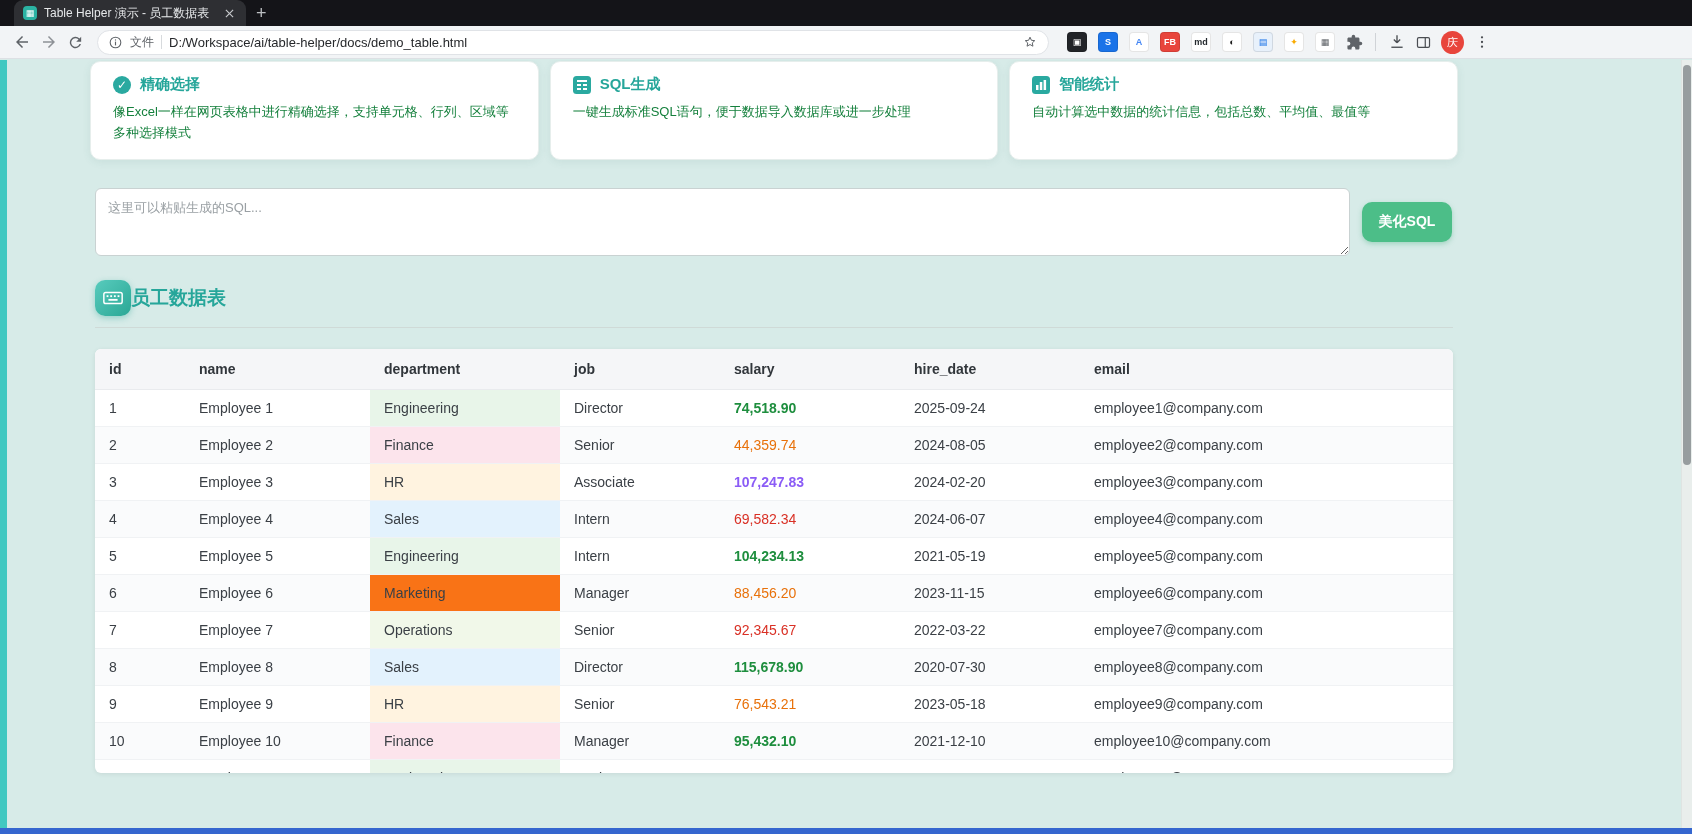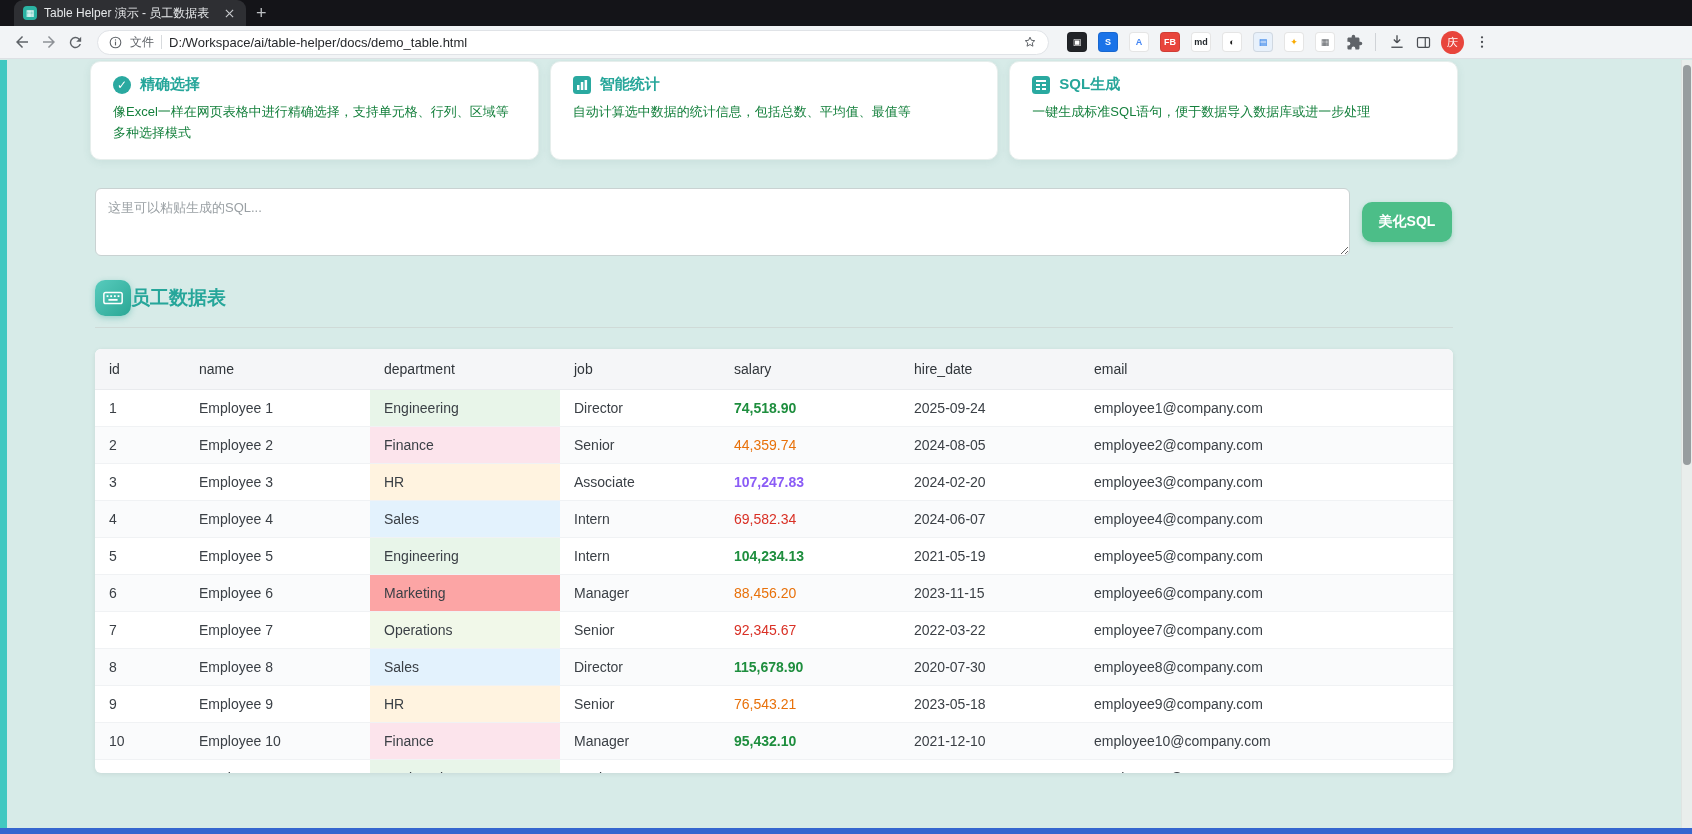--- a/index.html
+++ b/index.html
@@ -60,21 +60,21 @@
   .sec-head { display: flex; align-items: center; margin: 24px 0 0 5px; }
   .sec-ic { width: 36px; height: 36px; border-radius: 10px; background: linear-gradient(135deg, #58cbbd, #2aa795);
             display: flex; align-items: center; justify-content: center; box-shadow: 0 2px 6px rgba(42,167,149,.4); }
   .sec-title { color: #26a69a; font-size: 19px; font-weight: bold; }
 
   .rule { border: none; border-top: 1px solid #cfdad7; margin: 11px 5px 0; }
 
   .table-wrap { margin: 21px 5px 0; height: 424px; overflow: hidden; background: #fff;
                 border-radius: 6px; box-shadow: 0 1px 5px rgba(0,0,0,.08); }
   table { width: 100%; border-collapse: collapse; table-layout: fixed; font-size: 14px; }
-  thead th { background: #f5f6f8; color: #31363b; font-weight: normal; text-align: left;
+  thead th { background: #f5f6f8; color: #31363b; font-weight: bold; text-align: left;
              padding: 11px 14px; line-height: 18px; border-bottom: 1px solid #e9ebee; }
   tbody td { color: #3b4046; padding: 9px 14px; line-height: 18px; border-bottom: 1px solid #f0f2f4;
              overflow: hidden; white-space: nowrap; }
   tr.alt td { background: #fafbfc; }
 
   .scrollbar { position: absolute; right: 0; top: 0; width: 11px; height: 100%;
                background: #e9eeec; border-left: 1px solid #dfe4e2; }
   .thumb { position: absolute; top: 5px; left: 1px; width: 8px; height: 400px; background: #979d9f; border-radius: 4px; }
 
   .taskbar { position: absolute; left: 0; right: 0; bottom: 0; height: 6px; background: #3566cf; z-index: 5; }
@@ -177,53 +177,53 @@
 
     <main class="page">
 
       <section class="cards">
         <div class="card">
           <div class="card-head">
             <span class="ic-check">✓</span>
             <span class="card-title">精确选择</span>
           </div>
           <p class="card-desc">像Excel一样在网页表格中进行精确选择，支持单元格、行列、区域等多种选择模式</p>
-        </div>
-        <div class="card">
-          <div class="card-head">
-            <span style="display:flex">
-              <svg width="18" height="18" viewBox="0 0 18 18">
-                  <rect width="18" height="18" rx="3.5" fill="#2aa9a0"></rect>
-                  <rect x="4" y="9" width="2.5" height="5" fill="#fff"></rect>
-                  <rect x="7.8" y="6" width="2.5" height="8" fill="#fff"></rect>
-                  <rect x="11.6" y="4" width="2.5" height="10" fill="#fff"></rect>
-                </svg>
-            </span>
-            <span class="card-title">智能统计</span>
-          </div>
-          <p class="card-desc">自动计算选中数据的统计信息，包括总数、平均值、最值等</p>
         </div>
         <div class="card">
           <div class="card-head">
             <span style="display:flex">
               <svg width="18" height="18" viewBox="0 0 18 18">
                   <rect width="18" height="18" rx="3.5" fill="#2aa9a0"></rect>
                   <g fill="#fff">
                     <rect x="4" y="4" width="10" height="2"></rect>
                     <rect x="4" y="8" width="4" height="2"></rect>
                     <rect x="10" y="8" width="4" height="2"></rect>
                     <rect x="4" y="12" width="4" height="2"></rect>
                     <rect x="10" y="12" width="4" height="2"></rect>
                   </g>
                 </svg>
             </span>
             <span class="card-title">SQL生成</span>
           </div>
           <p class="card-desc">一键生成标准SQL语句，便于数据导入数据库或进一步处理</p>
         </div>
+        <div class="card">
+          <div class="card-head">
+            <span style="display:flex">
+              <svg width="18" height="18" viewBox="0 0 18 18">
+                  <rect width="18" height="18" rx="3.5" fill="#2aa9a0"></rect>
+                  <rect x="4" y="9" width="2.5" height="5" fill="#fff"></rect>
+                  <rect x="7.8" y="6" width="2.5" height="8" fill="#fff"></rect>
+                  <rect x="11.6" y="4" width="2.5" height="10" fill="#fff"></rect>
+                </svg>
+            </span>
+            <span class="card-title">智能统计</span>
+          </div>
+          <p class="card-desc">自动计算选中数据的统计信息，包括总数、平均值、最值等</p>
+        </div>
       </section>
 
       <section class="sql-row">
         <textarea class="sql-input" placeholder="这里可以粘贴生成的SQL..." style=""></textarea>
         <button class="beautify">美化SQL</button>
       </section>
 
       <section class="sec-head">
         <span class="sec-ic">
           <svg width="22" height="22" viewBox="0 0 24 24">
@@ -306,21 +306,21 @@
                 <td>Employee 5</td>
                 <td style="background: rgb(232, 245, 233);">Engineering</td>
                 <td>Intern</td>
                 <td style="color: rgb(30, 142, 62); font-weight: 700;">104,234.13</td>
                 <td>2021-05-19</td>
                 <td>employee5@company.com</td>
               </tr>
               <tr class="alt">
                 <td>6</td>
                 <td>Employee 6</td>
-                <td style="background: #fca5a5;">Marketing</td>
+                <td style="background: #f97316;">Marketing</td>
                 <td>Manager</td>
                 <td style="color: rgb(232, 113, 10);">88,456.20</td>
                 <td>2023-11-15</td>
                 <td>employee6@company.com</td>
               </tr>
               <tr>
                 <td>7</td>
                 <td>Employee 7</td>
                 <td style="background: rgb(241, 248, 233);">Operations</td>
                 <td>Senior</td>

